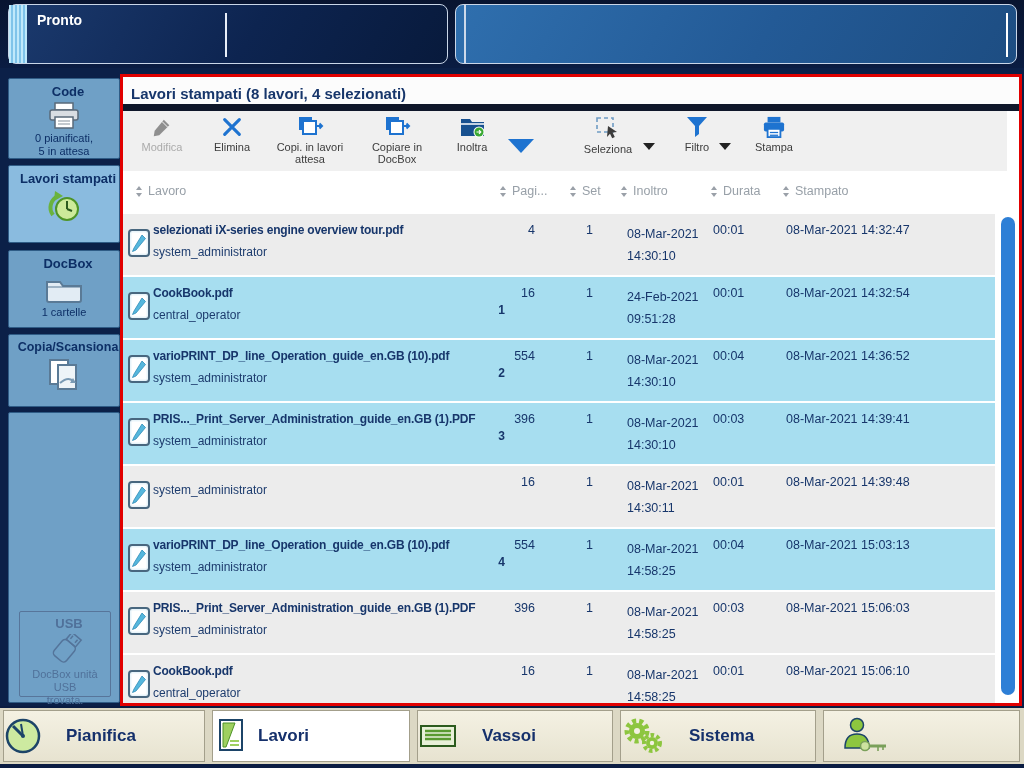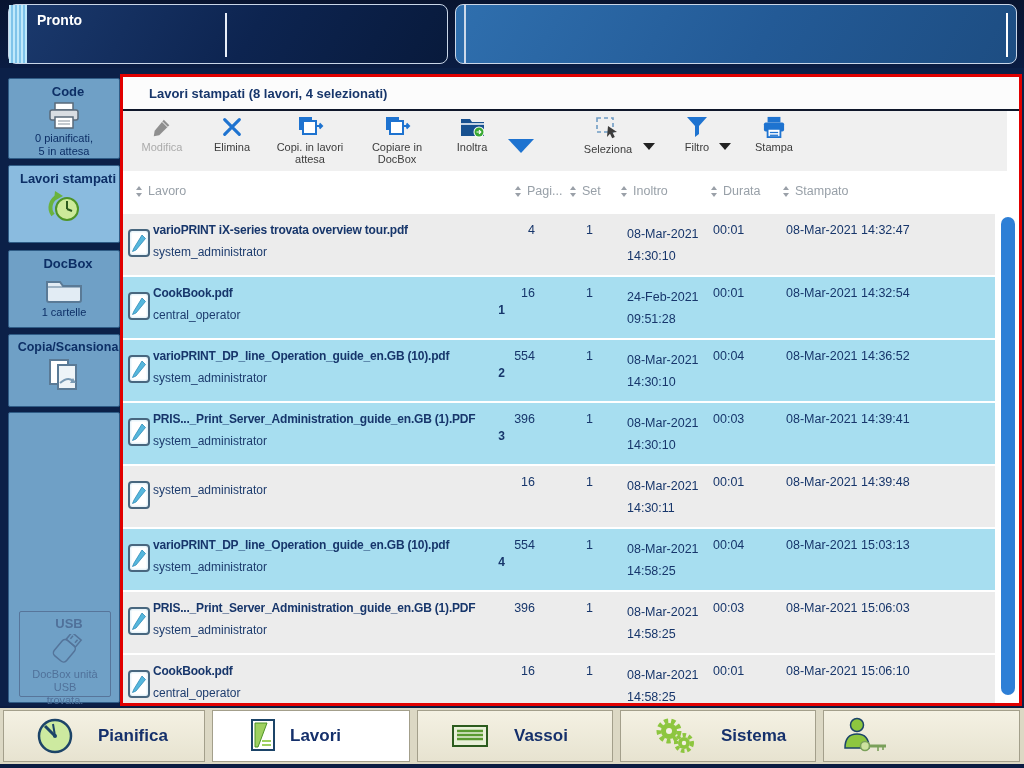--- a/index.html
+++ b/index.html
@@ -24,37 +24,37 @@
   .side-item .t { font-weight:bold; font-size:13px; margin-top:5px; white-space:nowrap; overflow:hidden;padding-left:8px; }
   .side-item .s { font-size:11px; line-height:13px; }
   .side-item.sel { background:#8abbdf; }
   .side-icon { display:block; margin:3px auto 2px auto; }
   .usb-box { position:absolute; left:10px; width:92px; border:1px solid #57759a; border-radius:2px; text-align:center; color:#50719a; }
   .usb-box .t { font-weight:bold; font-size:13px; margin-top:4px; }
   .usb-box .s { font-size:11px; line-height:13px; }
 
   
   .main-panel { position:absolute; left:120px; top:74px; width:902px; height:632px; border:3px solid #e10000; background:#ffffff; }
-  .panel-title { position:absolute; left:0; top:0; right:0; height:34px; background:#fcfcfc; border-bottom:2px solid #0f172a;
-    color:#17366b; font-weight:bold; font-size:13px; line-height:34px; padding-left:26px; }
+  .panel-title { position:absolute; left:0; top:0; right:0; height:34px; background:#fcfcfc; border-bottom:7px solid #0f172a;
+    color:#17366b; font-weight:bold; font-size:15px; line-height:34px; padding-left:8px; }
   .toolbar { position:absolute; left:0; top:34px; right:12px; height:60px; background:#f0f0f0; }
   .tbtn { position:absolute; top:5px; height:52px; display:flex; flex-direction:column; align-items:center; justify-content:flex-start; gap:3px; }
   .tbtn .lbl { font-size:11px; line-height:12px; color:#3c3c3c; text-align:center; }
   .tbtn.disabled .lbl { color:#ababab; }
   .tri-blue { width:0; height:0; border-left:13px solid transparent; border-right:13px solid transparent; border-top:14px solid #1e73d0; }
   .tri-small { width:0; height:0; border-left:6px solid transparent; border-right:6px solid transparent; border-top:7px solid #222222; }
   .searchbox { position:absolute; left:685px; top:10px; width:210px; height:40px; background:#ffffff; border:1px solid #b0b0b0;
     display:flex; align-items:center; padding:0 4px 0 8px; }
   .searchbox input { flex:1; border:none; outline:none; font-size:13.5px; color:#444; font-family:"Liberation Sans",sans-serif; min-width:0; }
   .searchbox input::placeholder { color:#9a9a9a; }
 
   
   .thead { position:absolute; left:0; top:94px; right:0; height:43px; background:#ffffff; }
   .hcell { position:absolute; top:13px; display:flex; align-items:center; gap:5px; color:#98a0a8; font-size:12.5px; }
-  .hcell.c0 { left:12px; } .hcell.c1 { left:391px; } .hcell.c2 { left:446px; }
+  .hcell.c0 { left:12px; } .hcell.c1 { left:376px; } .hcell.c2 { left:446px; }
   .hcell.c3 { left:497px; } .hcell.c4 { left:587px; } .hcell.c5 { left:659px; }
 
   .rows { position:absolute; left:0; top:137px; right:0; bottom:0; overflow:hidden; background:#ffffff; }
   .row { position:relative; height:61px; margin:0 24px 2px 0; background:#ececec; }
   .row.selected { background:#a7def0; }
   .row .doc-ic { position:absolute; left:5px; top:15px; }
   .row .name-cell { position:absolute; left:30px; top:9px; width:358px; overflow:hidden; }
   .row .jname { color:#17366b; font-weight:bold; font-size:12px; letter-spacing:-0.2px; white-space:nowrap; overflow:hidden; }
   .row .jowner { color:#1d3c6e; font-size:12px; margin-top:8px; white-space:nowrap; }
   .row .selnum { position:absolute; left:366px; top:26px; width:16px; text-align:right; color:#17366b; font-weight:bold; font-size:12px; }
@@ -62,21 +62,21 @@
   .row .sets { position:absolute; left:463px; top:9px; color:#17366b; font-size:12.5px; }
   .row .subm { position:absolute; left:504px; top:9px; color:#17366b; font-size:12.5px; line-height:22px; }
   .row .dur { position:absolute; left:590px; top:9px; color:#17366b; font-size:12.5px; }
   .row .printed { position:absolute; left:663px; top:9px; color:#17366b; font-size:12.5px; }
   .vscroll { position:absolute; right:4px; top:140px; width:14px; height:478px; background:#2e7fd6; border-radius:7px; }
 
   
   .bottombar { position:absolute; left:0; top:706px; width:1024px; height:62px; background:#0a1c42; }
   .bottombar .tabstrip { position:absolute; left:0; top:2px; width:1024px; height:56px; background:#dcd8c4; }
   .tab { position:absolute; top:2px; height:52px; border:1px solid #a39f8b; background:linear-gradient(180deg,#f4f1e3,#e7e3d0);
-    display:flex; align-items:center; padding-left:32px; gap:24px; }
+    display:flex; align-items:center; gap:24px; }
   .tab.sel { background:#ffffff; }
   .tab .tlbl { color:#15306b; font-weight:bold; font-size:17px; }
   .bottom-strip { position:absolute; left:0; top:58px; width:1024px; height:4px; background:#0a1c42; }
 </style>
 </head>
 <body>
 
 <div id="screen">
 
   <div class="topbar">
@@ -274,21 +274,21 @@
     <div class="rows">
         <div class="row">
     <span class="doc-ic">
       <svg width="22" height="28" viewBox="0 0 22 28">
         <rect x="1" y="1" width="20" height="26" rx="3" fill="#e8f4fa" stroke="#48677f" stroke-width="2"></rect>
         <rect x="3.5" y="3.5" width="15" height="21" rx="1" fill="#ffffff"></rect>
         <polygon points="14,6 17.5,9.5 8,21 4.5,22.5 6,19" fill="#55b7dd" stroke="#2e8cb8" stroke-width="0.8"></polygon>
       </svg>
     </span>
     <div class="name-cell">
-      <div class="jname">varioPRINT iX-series trovata overview tour.pdf</div>
+      <div class="jname">selezionati iX-series engine overview tour.pdf</div>
       <div class="jowner">system_administrator</div>
     </div>
     <div class="selnum"></div>
     <div class="pages">4</div>
     <div class="sets">1</div>
     <div class="subm">
       <div>08-Mar-2021</div>
       <div>14:30:10</div>
     </div>
     <div class="dur">00:01</div>

